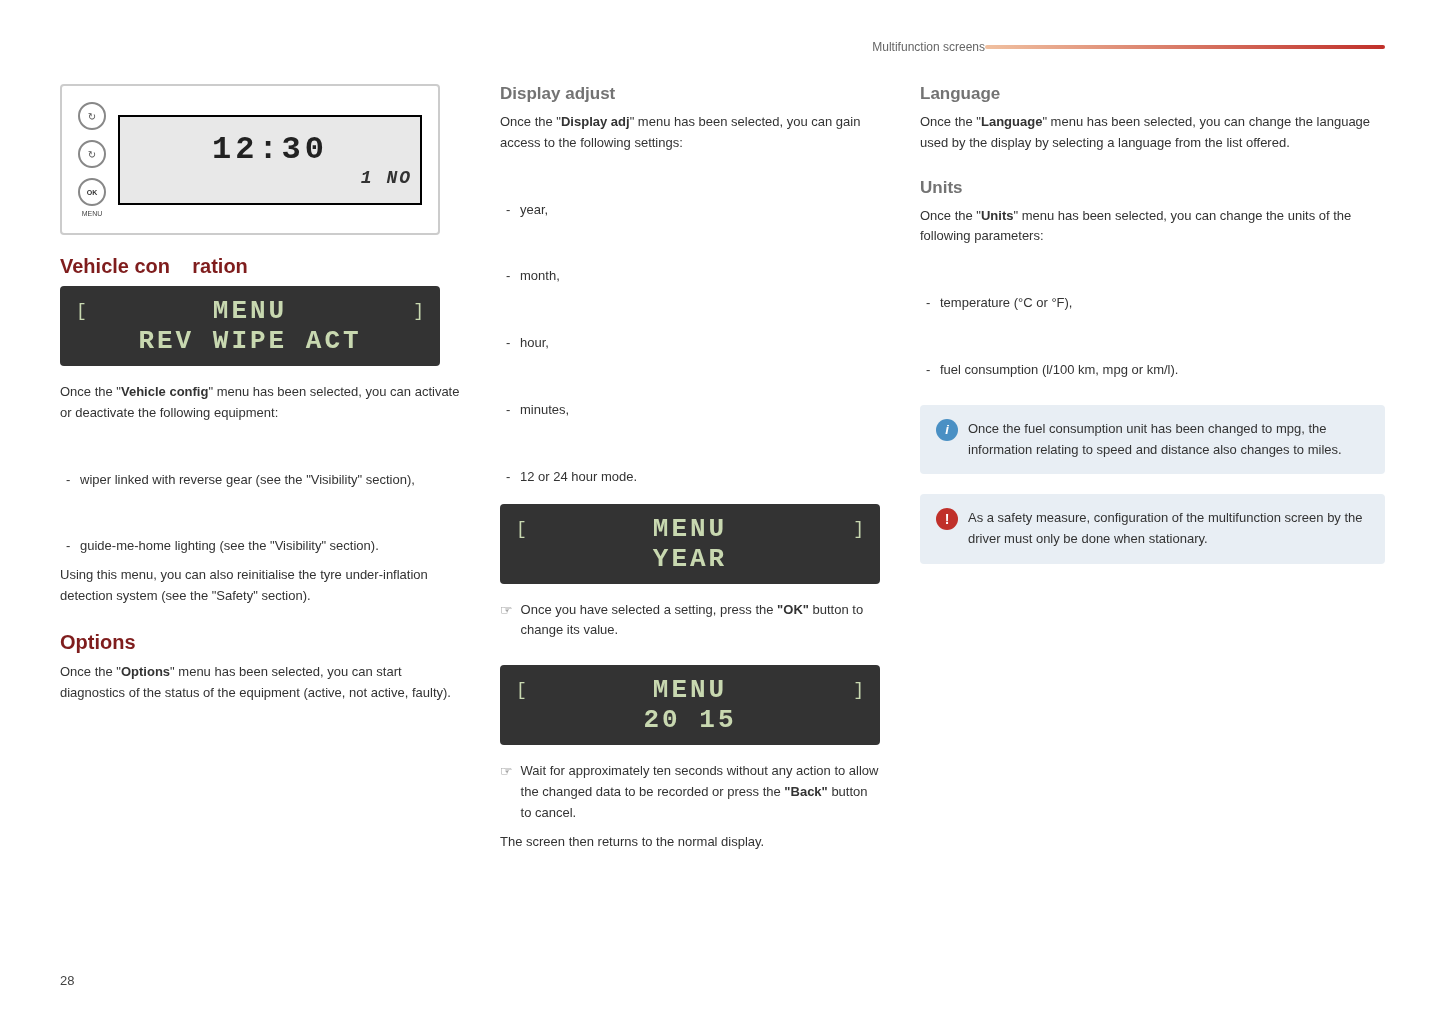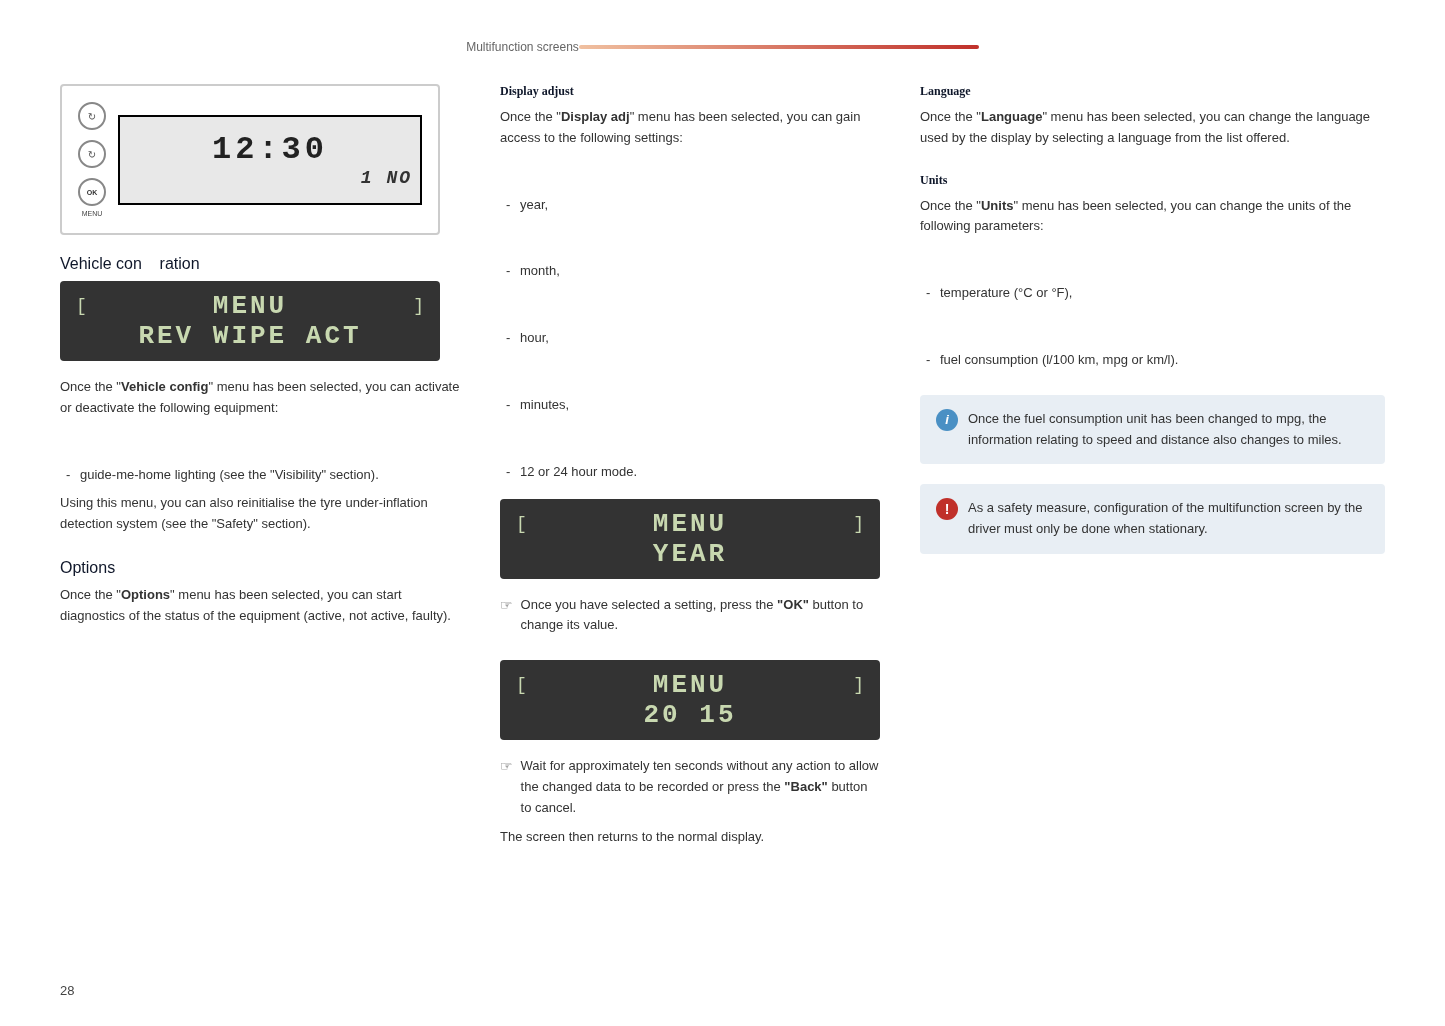--- a/index.html
+++ b/index.html
@@ -17,21 +17,21 @@
       width: 1445px;
       height: 1026px;
       position: relative;
       padding: 40px 60px 40px 60px;
     }
 
     
     .top-bar {
       display: flex;
       align-items: center;
-      justify-content: center;
+      justify-content: flex-end;
       margin-bottom: 30px;
     }
     .top-bar-title {
       font-size: 12px;
       color: #666;
     }
     .top-bar-line {
       height: 4px;
       width: 400px;
       background: linear-gradient(to right, #f0c0a0, #c0302a);
@@ -115,23 +115,23 @@
     }
     .panel-no-label {
       font-size: 18px;
       font-weight: bold;
       letter-spacing: 2px;
       color: #333;
     }
 
     
     .section-heading {
-      font-size: 16px;
-      font-weight: normal;
-      color: #0f172a;
+      font-size: 20px;
+      font-weight: bold;
+      color: #7f1d1d;
       margin-bottom: 14px;
     }
 
     
     .lcd-box {
       background: #333;
       color: #c8d8b0;
       font-family: 'Courier New', monospace;
       border-radius: 4px;
       padding: 10px 16px;
@@ -186,25 +186,24 @@
       left: 6px;
     }
 
     
     .mid-col {
       width: 380px;
       flex-shrink: 0;
     }
 
     .section-title-bold {
-      font-size: 12px;
-      font-weight: bold;
-      color: #0f172a;
+      font-size: 17px;
+      font-weight: bold;
+      color: #737373;
       margin-bottom: 8px;
-      font-family: Liberation Serif, serif;
     }
 
     .note-bullet {
       display: flex;
       align-items: flex-start;
       gap: 8px;
       margin-bottom: 12px;
     }
     .note-symbol {
       font-size: 14px;
@@ -265,21 +264,21 @@
       font-weight: bold;
       display: flex;
       align-items: center;
       justify-content: center;
       flex-shrink: 0;
     }
 
     
     .page-number {
       position: absolute;
-      bottom: 28px;
+      bottom: 38px;
       left: 60px;
       font-size: 13px;
       color: #444;
     }
 
     .sub-section-gap {
       margin-top: 24px;
     }
 
     .gap-sm { margin-bottom: 8px; }
@@ -338,20 +337,21 @@
         </div>
         <div class="lcd-row">
           <span class="lcd-text lcd-text-large">REV  WIPE  ACT</span>
         </div>
       </div>
 
       <p class="body-text gap-sm">
         Once the "<span class="body-text-bold">Vehicle config</span>" menu has been selected, you can activate or deactivate the following equipment:
       </p>
       <ul class="bullet-list gap-sm">
+        <li><span>wiper linked with reverse gear (see the "Visibility" section),</span></li>
         <li><span>guide-me-home lighting (see the "Visibility" section).</span></li>
       </ul>
       <p class="body-text gap-lg">Using this menu, you can also reinitialise the tyre under-inflation detection system (see the "Safety" section).</p>
 
       <div class="section-heading gap-sm sub-section-gap">Options</div>
       <p class="body-text">
         Once the "<span class="body-text-bold">Options</span>" menu has been selected, you can start diagnostics of the status of the equipment (active, not active, faulty).
       </p>
     </div>
 

